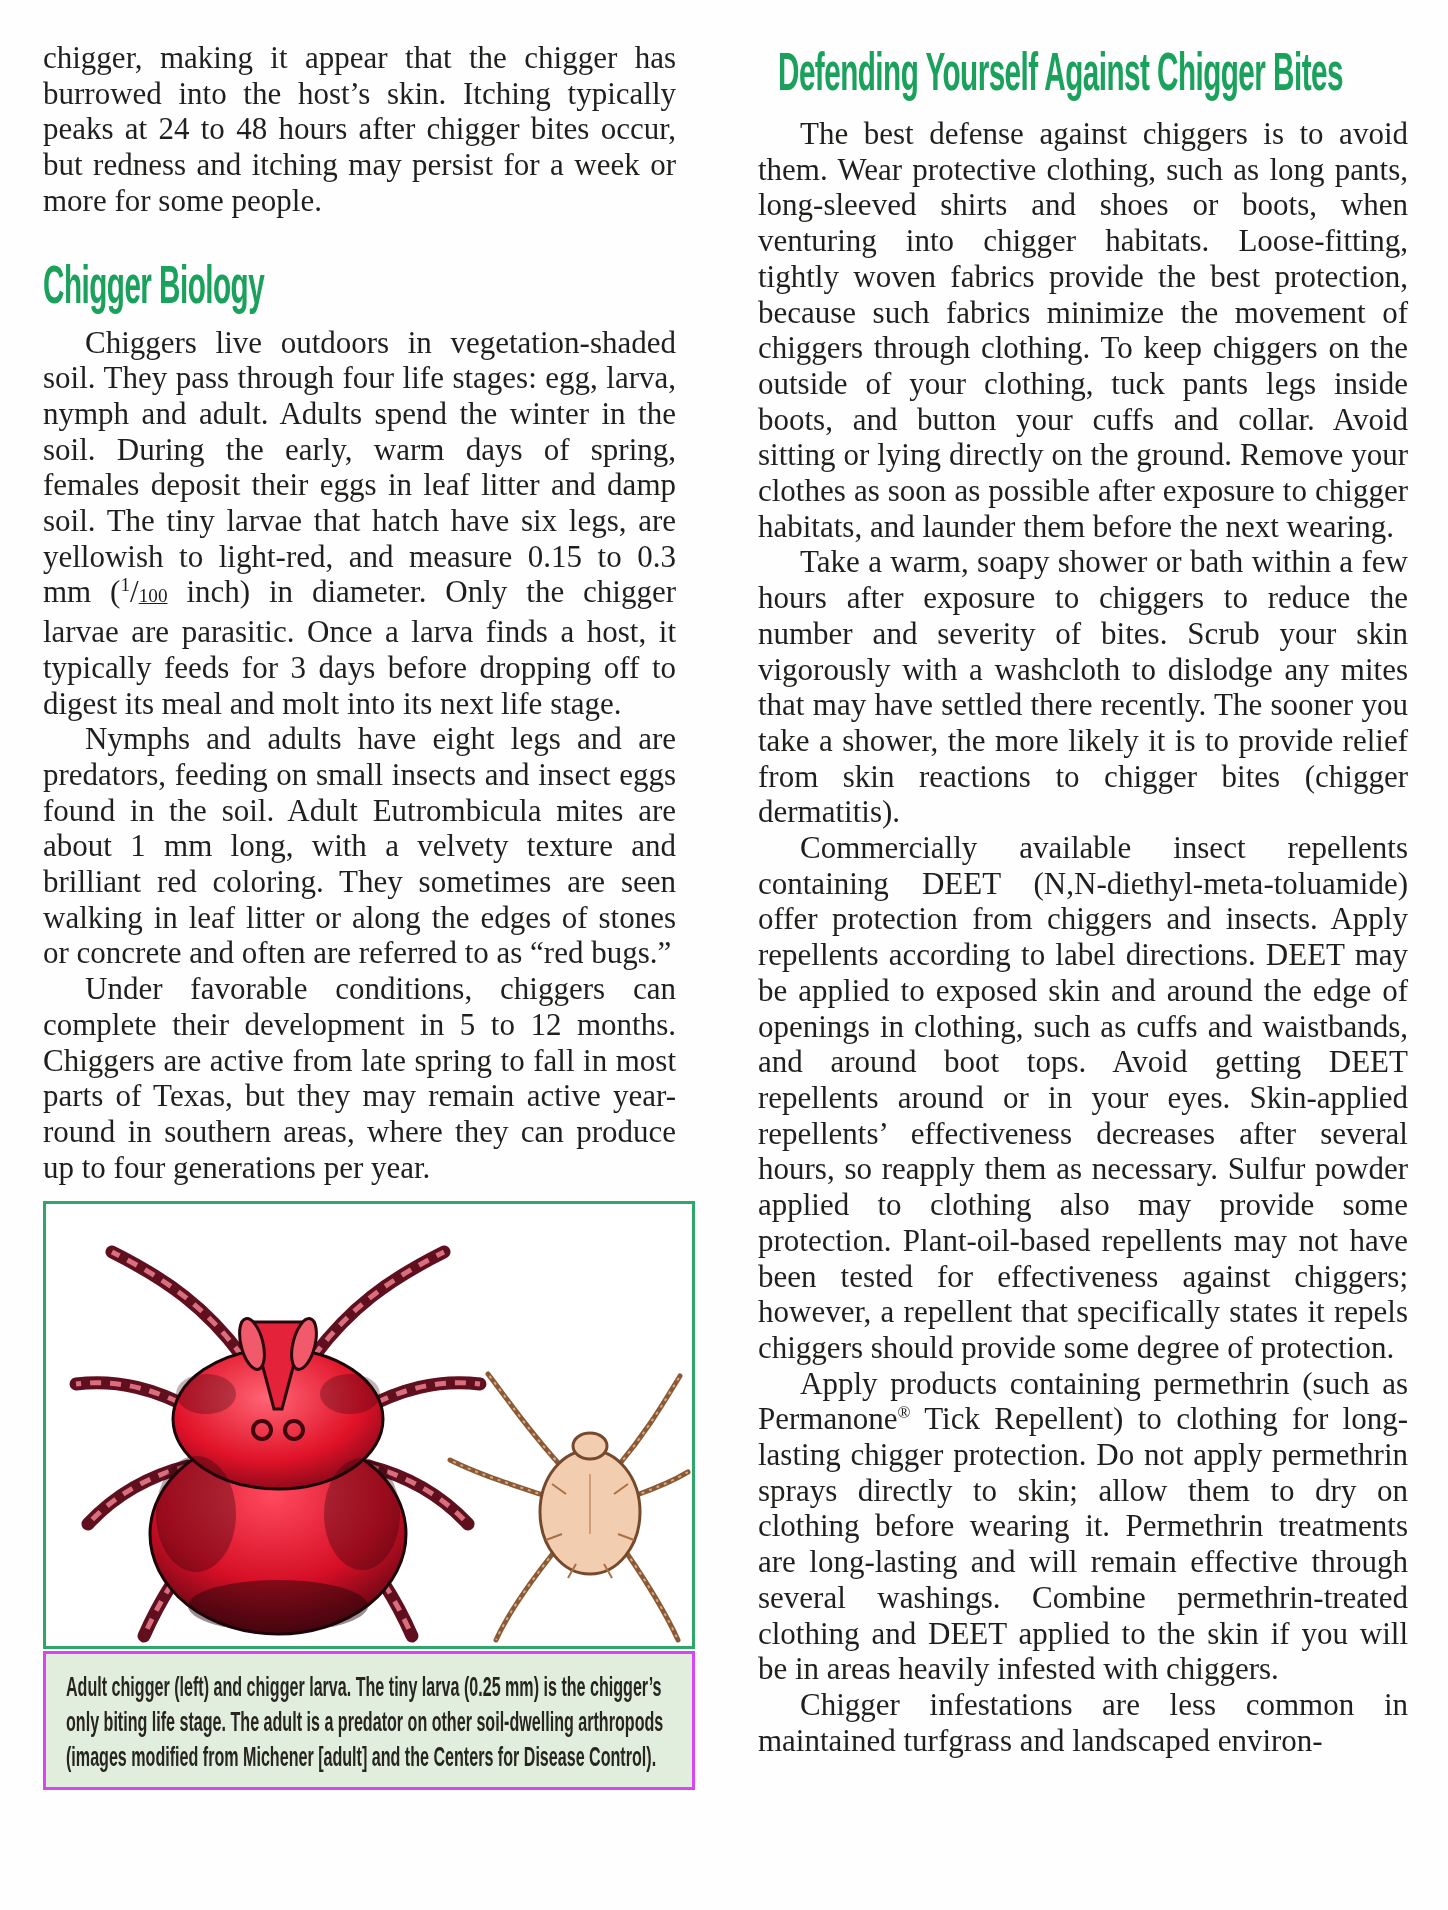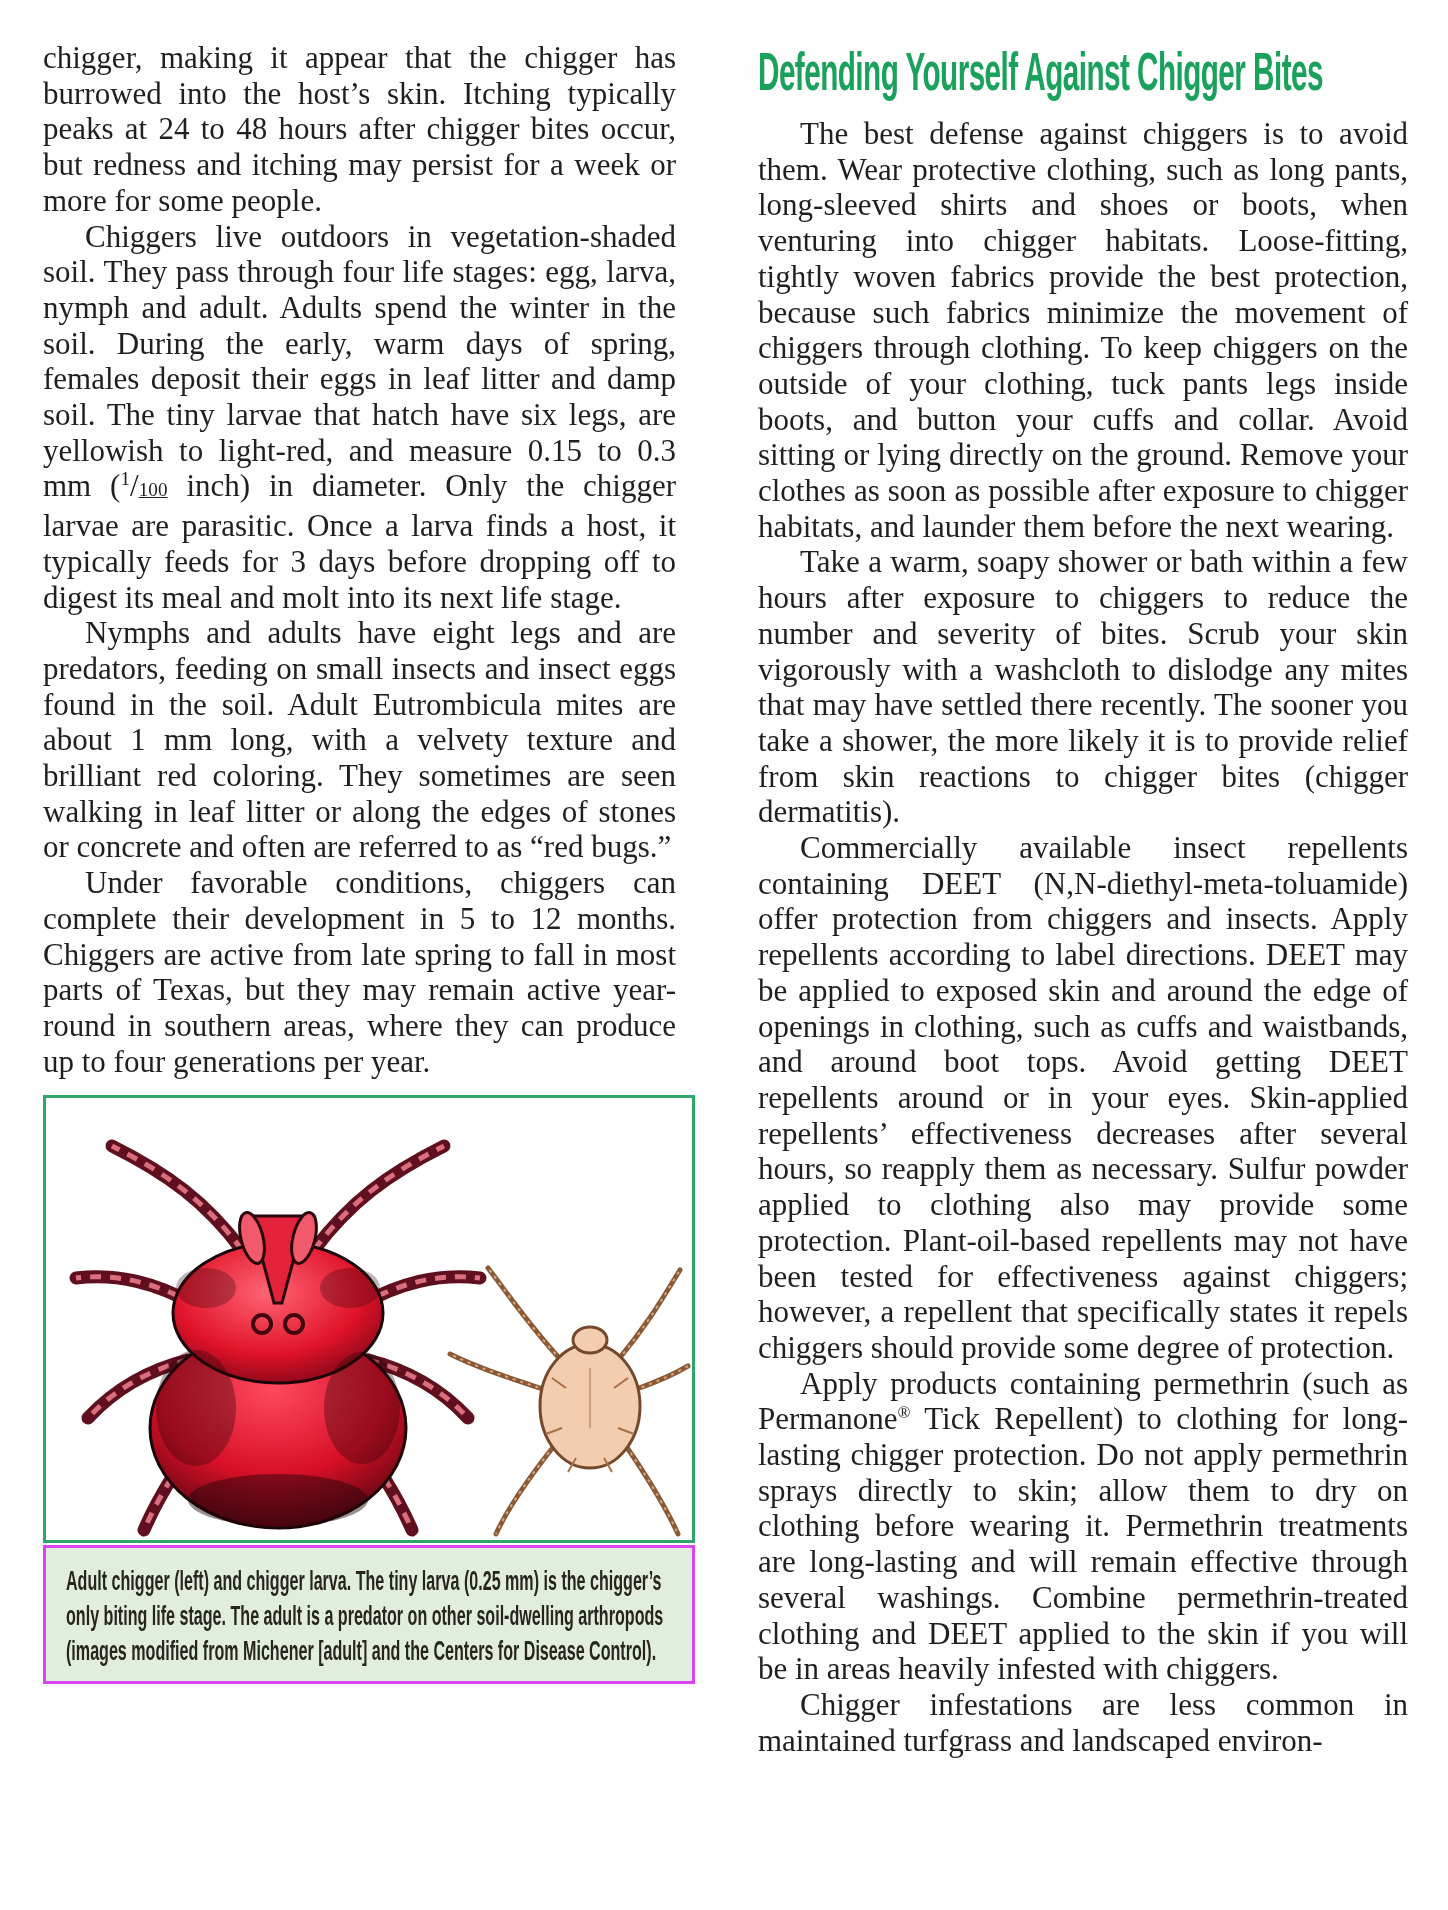--- a/index.html
+++ b/index.html
@@ -28,21 +28,21 @@
 
   .section-heading {
     margin:34px 0 10px;
     font-family:"Liberation Sans", sans-serif;
     font-weight:bold;
     color:#1aa15c;
     font-size:54px;
     line-height:62px;
     white-space:nowrap;
   }
-  .col-right .section-heading { margin-top:0; margin-bottom:14px; }
+  .col-right .section-heading { margin-top:0; margin-bottom:14px;margin-left:20px; }
   .condensed {
     display:inline-block;
     transform:scaleX(0.55);
     transform-origin:0 60%;
     letter-spacing:-1px;
   }
 
   sup.frac  { font-size:62%; vertical-align:super; line-height:0; }
   span.frac-den { font-size:62%;text-decoration:underline; }
   sup.reg   { font-size:55%; vertical-align:super; line-height:0; }
@@ -77,20 +77,21 @@
 </style>
 </head>
 <body>
 
 <div class="page">
 
   <div class="col col-left">
 
     <p class="body">chigger, making it appear that the chigger has burrowed into the host’s skin. Itching typically peaks at 24 to 48 hours after chigger bites occur, but redness and itching may persist for a week or more for some people.</p>
 
+    <h2 class="section-heading"><span class="condensed">Chigger Biology</span></h2>
 
     <p class="body indent"><span>Chiggers live outdoors in vegetation-shaded soil. They pass through four life stages: egg, larva, nymph and adult. Adults spend the winter in the soil. During the early, warm days of spring, females deposit their eggs in leaf litter and damp soil. The tiny larvae that hatch have six legs, are yellowish to light-red, and measure 0.15 to 0.3 mm (</span><sup class="frac">1</sup><span>/</span><span class="frac-den">100</span><span> inch) in diameter. Only the chigger larvae are parasitic. Once a larva finds a host, it typically feeds for 3 days before dropping off to digest its meal and molt into its next life stage.</span></p>
 
     <p class="body indent"><span>Nymphs and adults have eight legs and are predators, feeding on small insects and insect eggs found in the soil. Adult </span><span class="italic">Eutrombicula</span><span> mites are about 1 mm long, with a velvety texture and brilliant red coloring. They sometimes are seen walking in leaf litter or along the edges of stones or concrete and often are referred to as “red bugs.”</span></p>
 
     <p class="body indent">Under favorable conditions, chiggers can complete their development in 5 to 12 months. Chiggers are active from late spring to fall in most parts of Texas, but they may remain active year-round in southern areas, where they can produce up to four generations per year.</p>
 
     <figure class="chigger-figure">
       <div class="figure-art">
         <svg viewBox="0 0 646 442" width="646" height="442" xmlns="http://www.w3.org/2000/svg">

